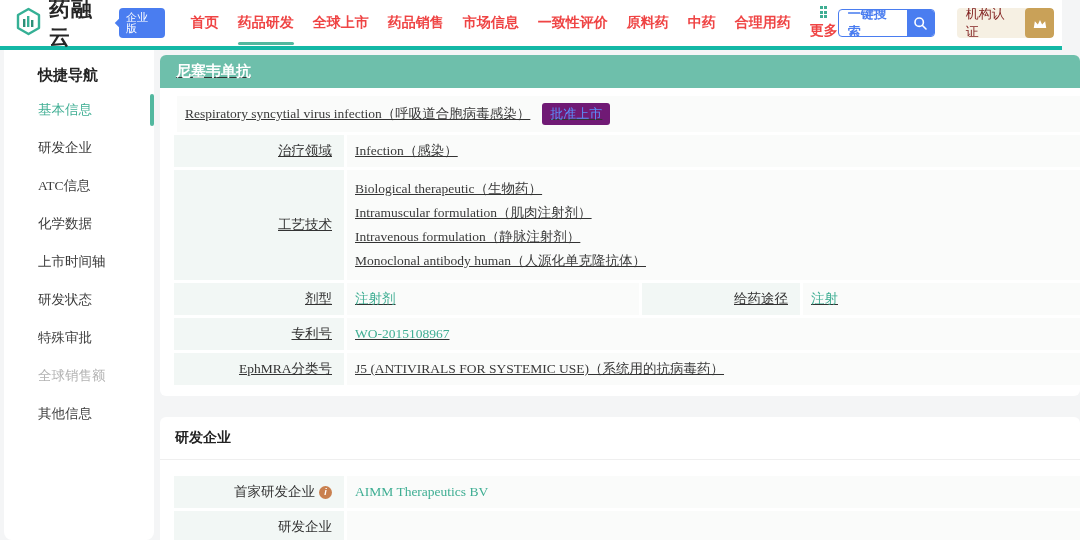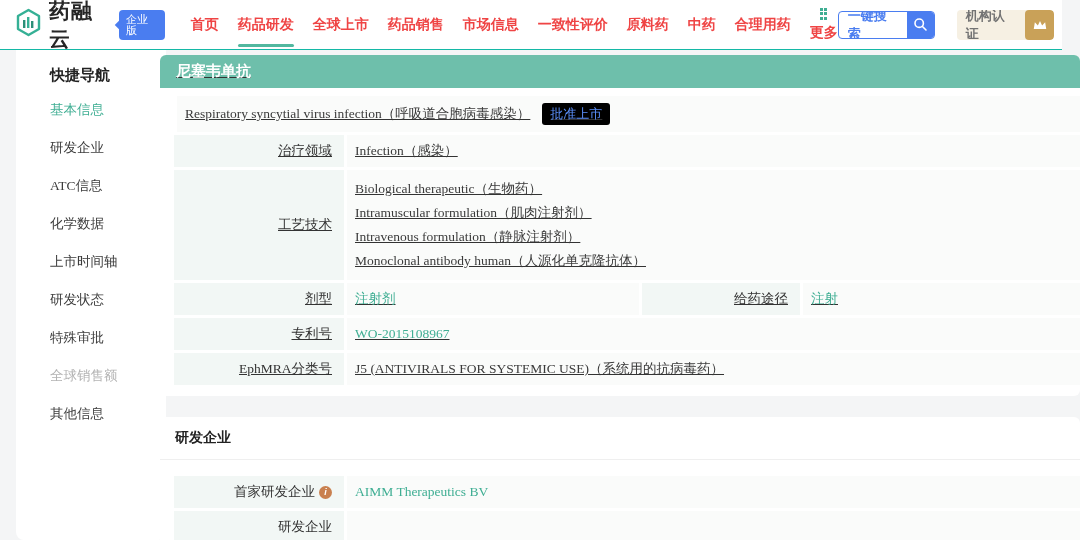--- a/index.html
+++ b/index.html
@@ -5,21 +5,21 @@
   * { margin:0; padding:0; box-sizing:border-box; }
   html,body { width:1080px; height:540px; overflow:hidden; }
   body {
     font-family:"Liberation Serif","DejaVu Serif",serif;
     background:#f4f5f6; color:#333; position:relative;
   }
   
   .header {
     position:absolute; top:0; left:0; width:1062px; height:50px;
     background:#fff; display:flex; align-items:center;
-    padding:0 8px 0 15px; border-bottom:1px solid #14b8a6; z-index:5;
+    padding:0 8px 0 15px; border-bottom:4px solid #14b8a6; z-index:5;
   }
   .logo-group { display:flex; align-items:center; gap:7px; }
   .brand-name {
     font-family:"Liberation Sans","DejaVu Sans",sans-serif;
     font-weight:bold; font-size:21px; color:#262626; letter-spacing:1px;
   }
   .edition-badge {
     background:#4a7df0; color:#fff; font-size:11px; line-height:1;
     padding:4px 7px; border-radius:4px;
     font-family:"Liberation Sans",sans-serif; position:relative; margin-left:0;
@@ -49,28 +49,28 @@
     color:#4a7df0; font-size:13px; font-weight:bold; padding:0 9px;
     display:flex; align-items:center;
   }
   .search-btn-iconbox {
     background:#4a7df0; width:28px; display:flex; align-items:center; justify-content:center;
   }
   .cert-badge {
     display:flex; align-items:center; background:#f6f0e3; border-radius:4px;
     margin-left:22px; cursor:pointer; height:30px; overflow:hidden;
   }
-  .cert-label { color:#737373; font-size:13px; font-weight:bold; padding:0 9px; }
+  .cert-label { color:#7f1d1d; font-size:13px; font-weight:normal; padding:0 9px; }
   .cert-iconbox {
     background:#c9a158; width:30px; height:30px; border-radius:4px;
     display:flex; align-items:center; justify-content:center;
   }
   
   .sidebar {
-    position:absolute; top:50px; left:16px; width:150px; height:490px;
+    position:absolute; top:50px; left:4px; width:150px; height:490px;
     background:#fff; border-radius:0 0 8px 8px; padding:16px 0 0 4px;
   }
   .sidebar-title { font-size:15px; font-weight:bold; color:#222; padding:0 0 6px 30px; }
   .side-item {
     font-size:13.5px; color:#3c3c3c; padding:10px 0 10px 30px;
     cursor:pointer; position:relative;
   }
   .side-item.active { color:#3fae93; }
   .side-item.active::after {
     content:""; position:absolute; right:0; top:3px; bottom:3px; width:4px;
@@ -95,21 +95,21 @@
   .cell-value {
     flex:1; background:#fafbfa; padding:7px 8px 7px 8px; margin-left:3px;
     color:#3a3a3a; display:flex; align-items:center; flex-wrap:wrap;
   }
   .cell-value.multi { display:block; }
   .cell-value.multi div { line-height:24px; }
   .cell-label2 { flex:0 0 158px; margin-left:3px; }
   .cell-value-mid { flex:0 0 292px; }
   .teal-link { color:#3fae93; cursor:pointer; text-decoration:none; }
   .status-badge {
-    background:#000000; color:#5b8ff9; font-size:13px; padding:2px 8px;
+    background:#701a75; color:#5b8ff9; font-size:13px; padding:2px 8px;
     border-radius:3px; margin-left:12px; cursor:pointer;
   }
   .info-icon {
     width:13px; height:13px; border-radius:50%; background:#c9804f; color:#fff;
     font-size:9px; line-height:13px; text-align:center; display:inline-block;
     font-family:"Liberation Sans",sans-serif; font-style:italic; font-weight:bold;
     cursor:pointer; flex:0 0 13px;
   }
   .card-rnd { border-radius:6px 6px 0 0; padding-top:12px; height:160px; }
   .section-title {

